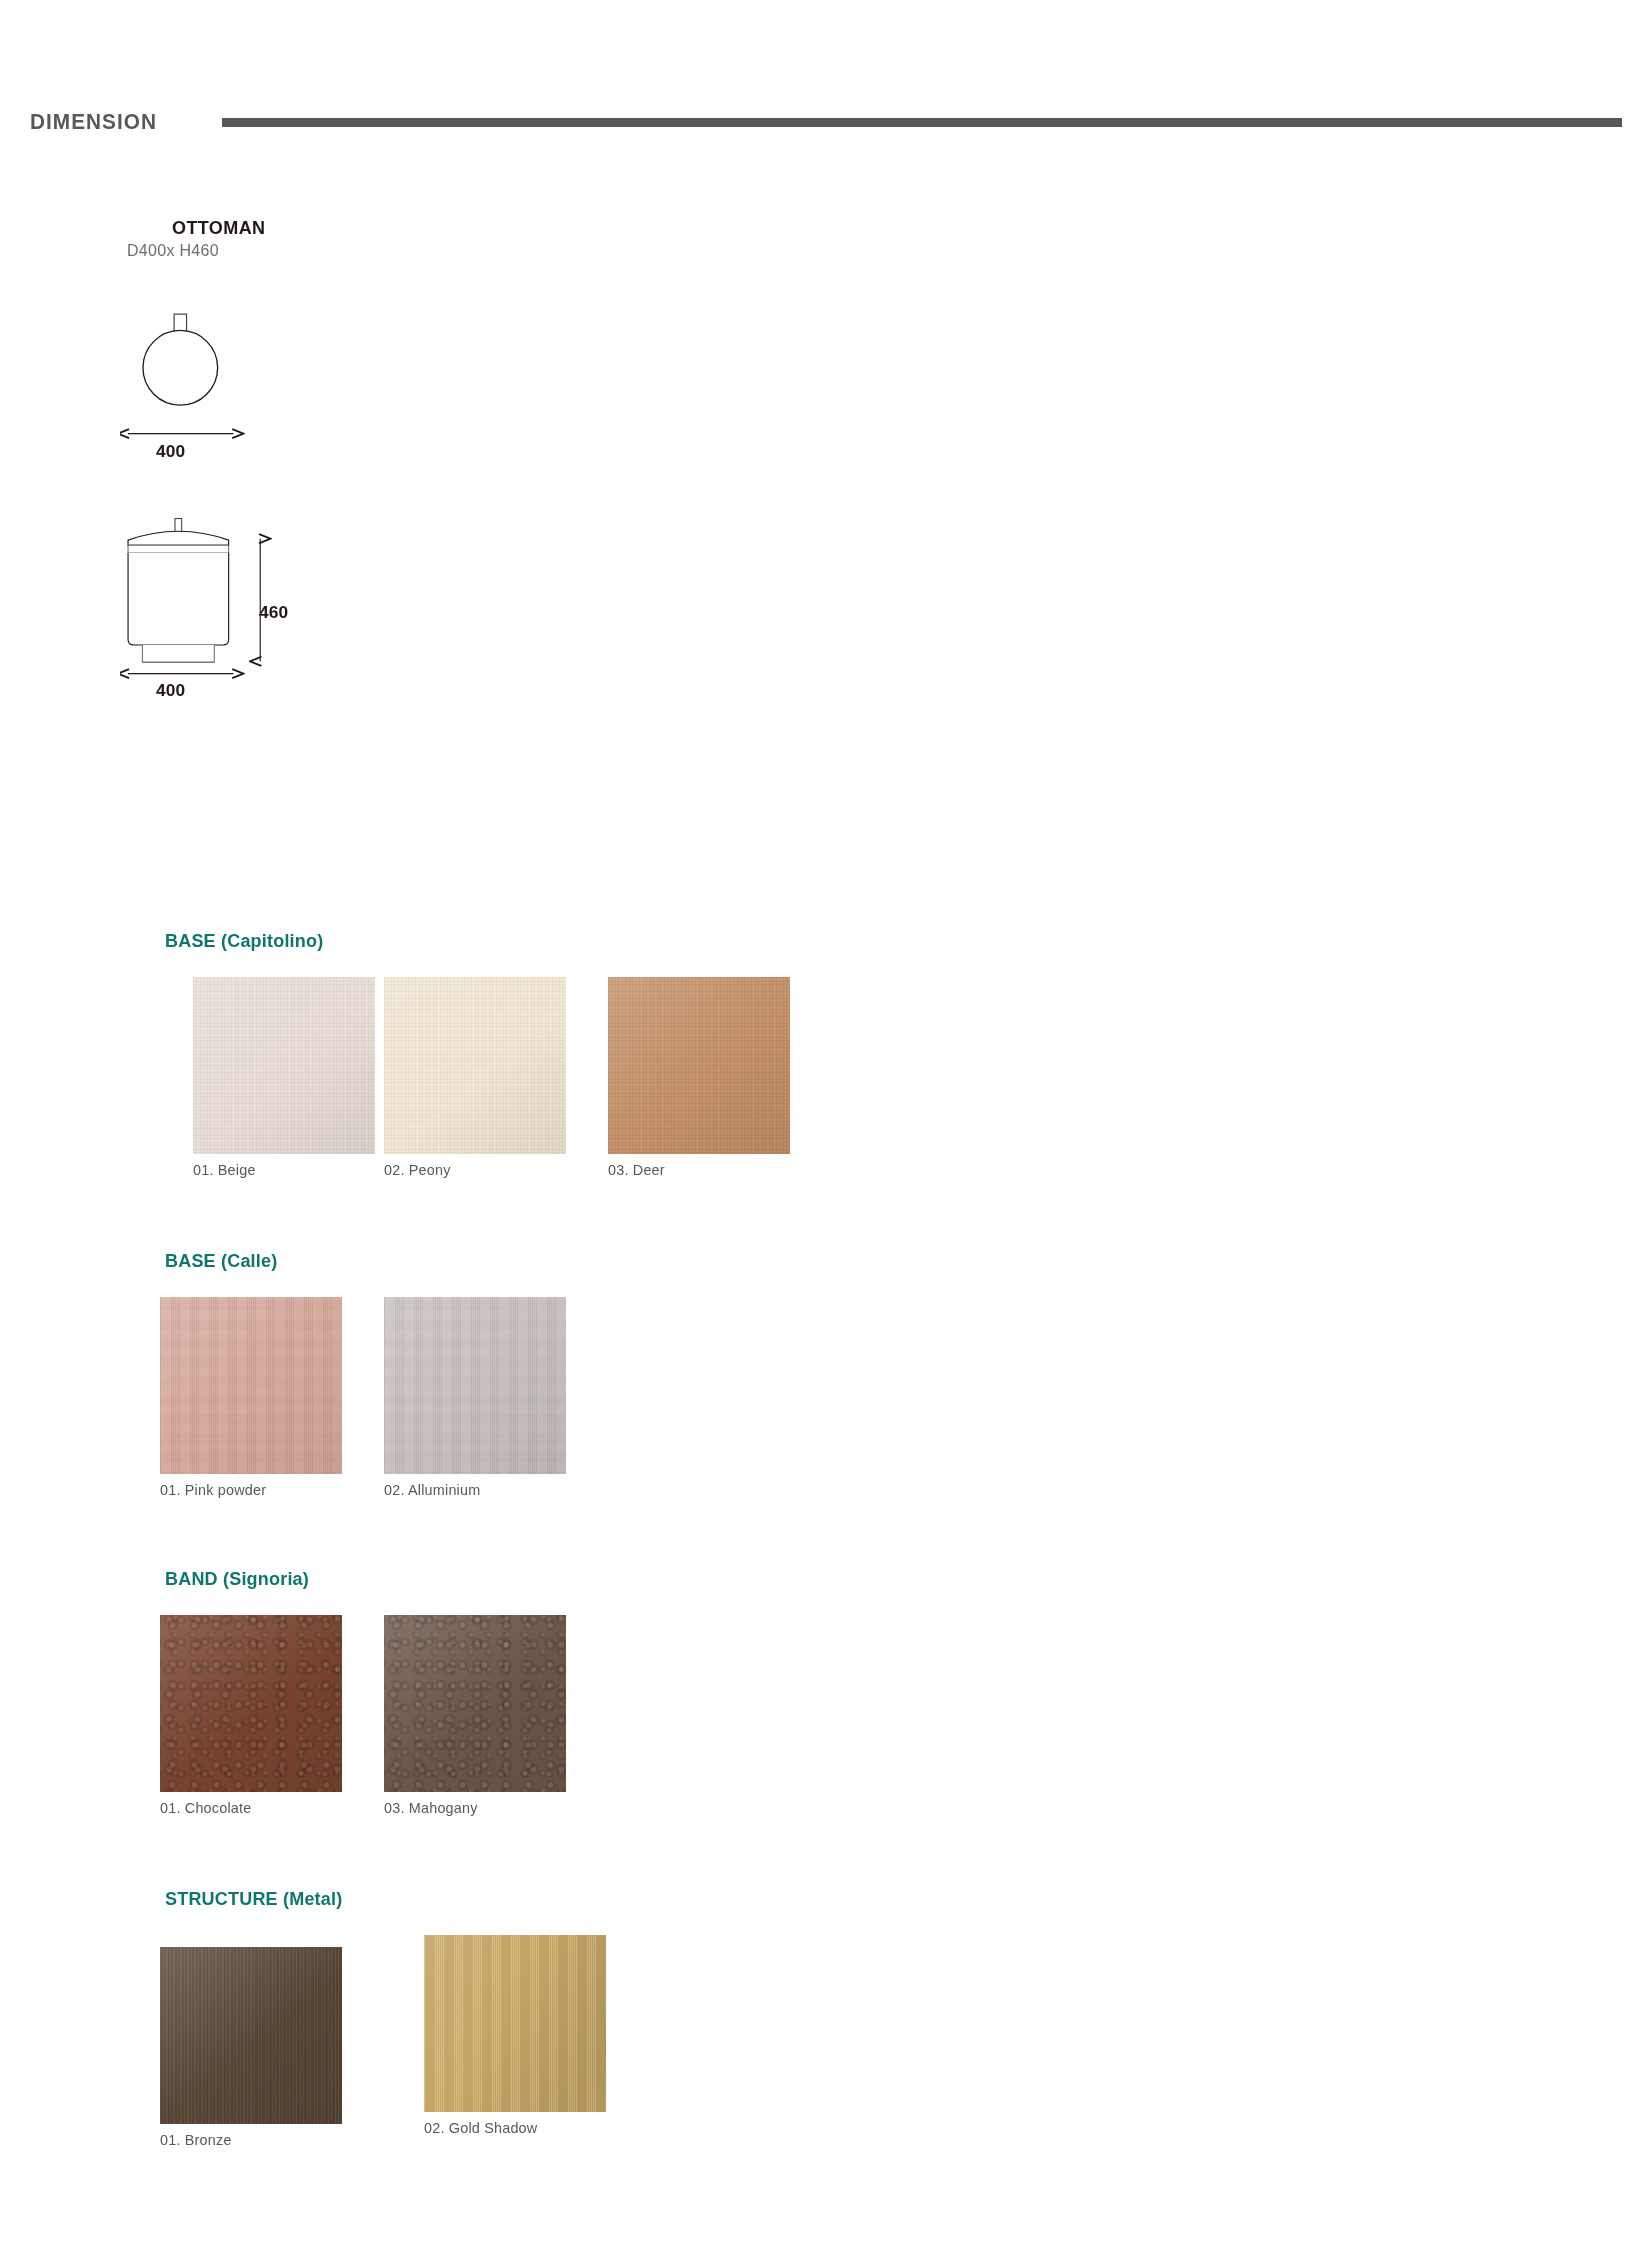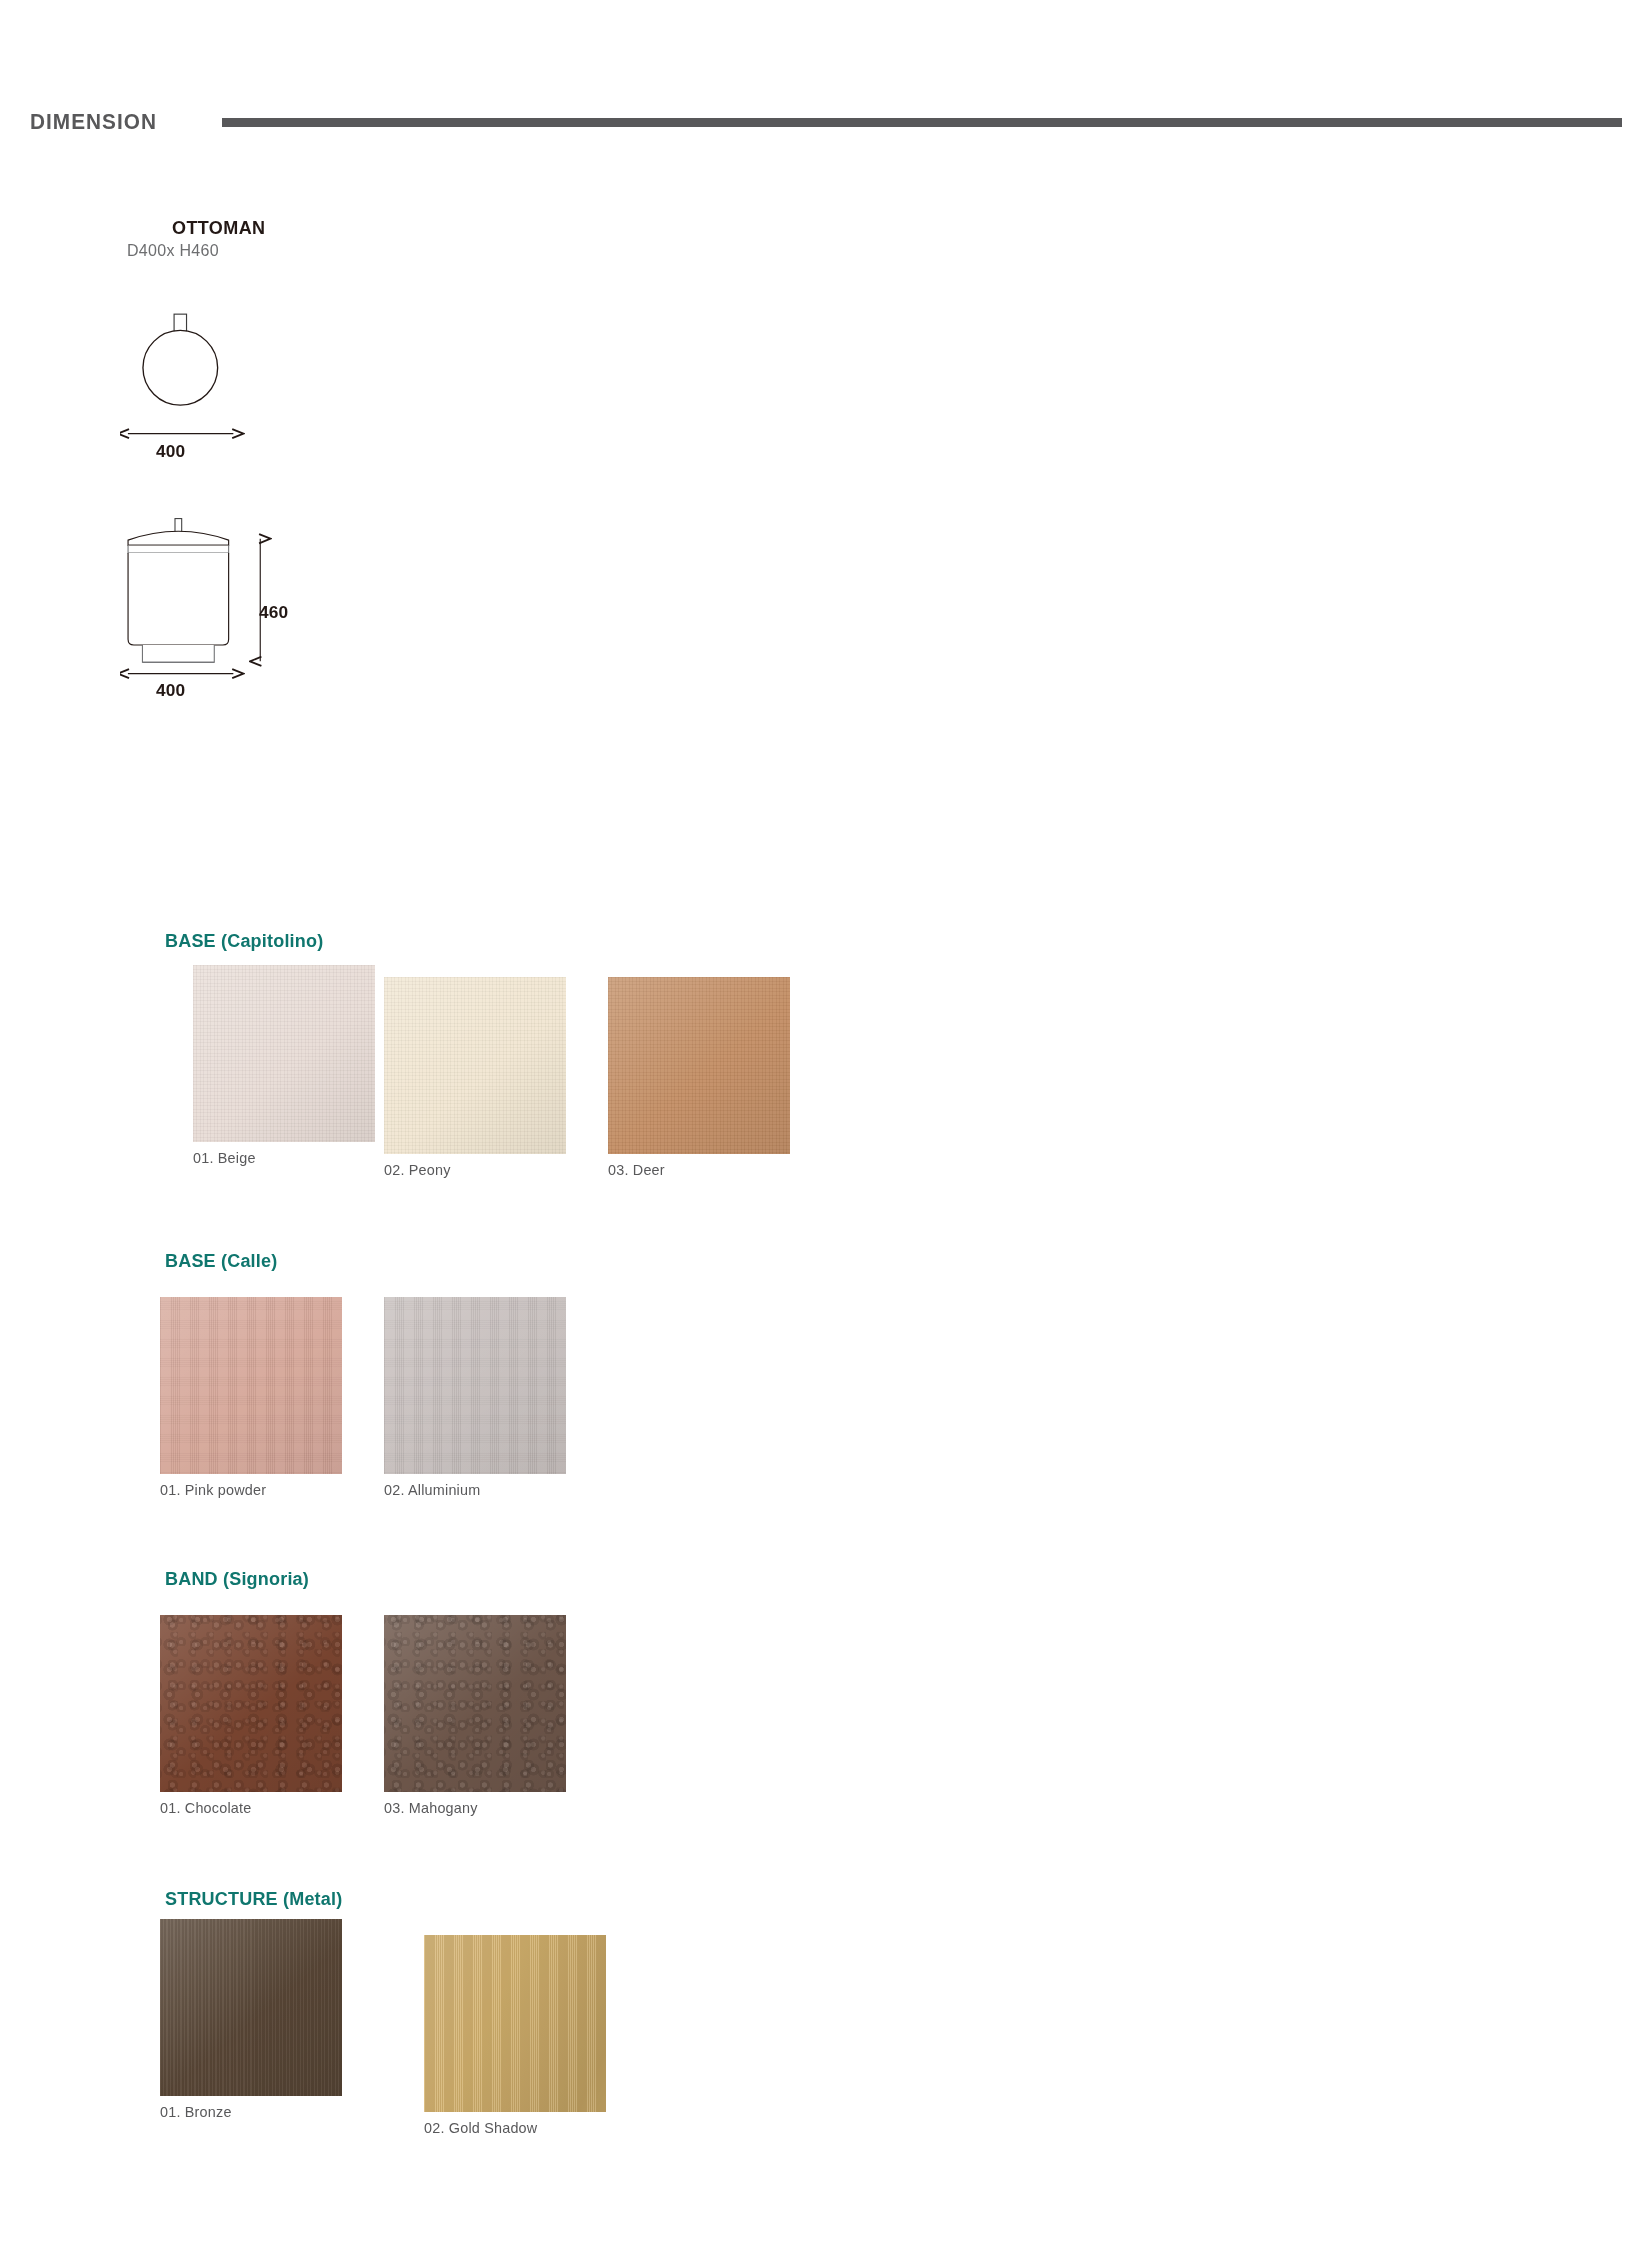--- a/index.html
+++ b/index.html
@@ -237,21 +237,21 @@
       </svg>
     </div>
     <div class="dim-label" style="left:156px; top:680px;">400</div>
 
   </div>
 
 
   <div class="mat-group" style="left:0; top:931px;">
     <div class="group-title" style="left:165px; top:0;">BASE (Capitolino)</div>
 
-    <div class="swatch-wrap" style="left:160px; top:34px;padding-left:33px;">
+    <div class="swatch-wrap" style="left:160px; top:46px;padding-left:33px;">
       <div class="swatch tex-fabric" style="background:#e8dcd6">
           <div class="sheen-tl"></div>
         </div>
       <div class="swatch-caption">01. Beige</div>
     </div>
 
     <div class="swatch-wrap" style="left:384px; top:46px;">
       <div class="swatch tex-fabric" style="background:#f1e6d1">
           <div class="sheen-tl"></div>
         </div>
@@ -298,21 +298,21 @@
       <div class="swatch tex-leather" style="background:#6c5549">
           <div class="sheen-tl"></div>
         </div>
       <div class="swatch-caption">03. Mahogany</div>
     </div>
   </div>
 
   <div class="mat-group" style="left:0; top:1889px;">
     <div class="group-title" style="left:165px; top:0;text-align:center;">STRUCTURE (Metal)</div>
 
-    <div class="swatch-wrap" style="left:160px; top:30px;">
+    <div class="swatch-wrap" style="left:160px; top:58px;">
       <div class="swatch tex-metal" style="background:#584636">
           <div class="sheen-tl"></div>
         </div>
       <div class="swatch-caption">01. Bronze</div>
     </div>
 
     <div class="swatch-wrap" style="left:384px; top:46px;padding-left:40px;">
       <div class="swatch tex-metal-brushed" style="background:#d3b06b"></div>
       <div class="swatch-caption">02. Gold Shadow</div>
     </div>

